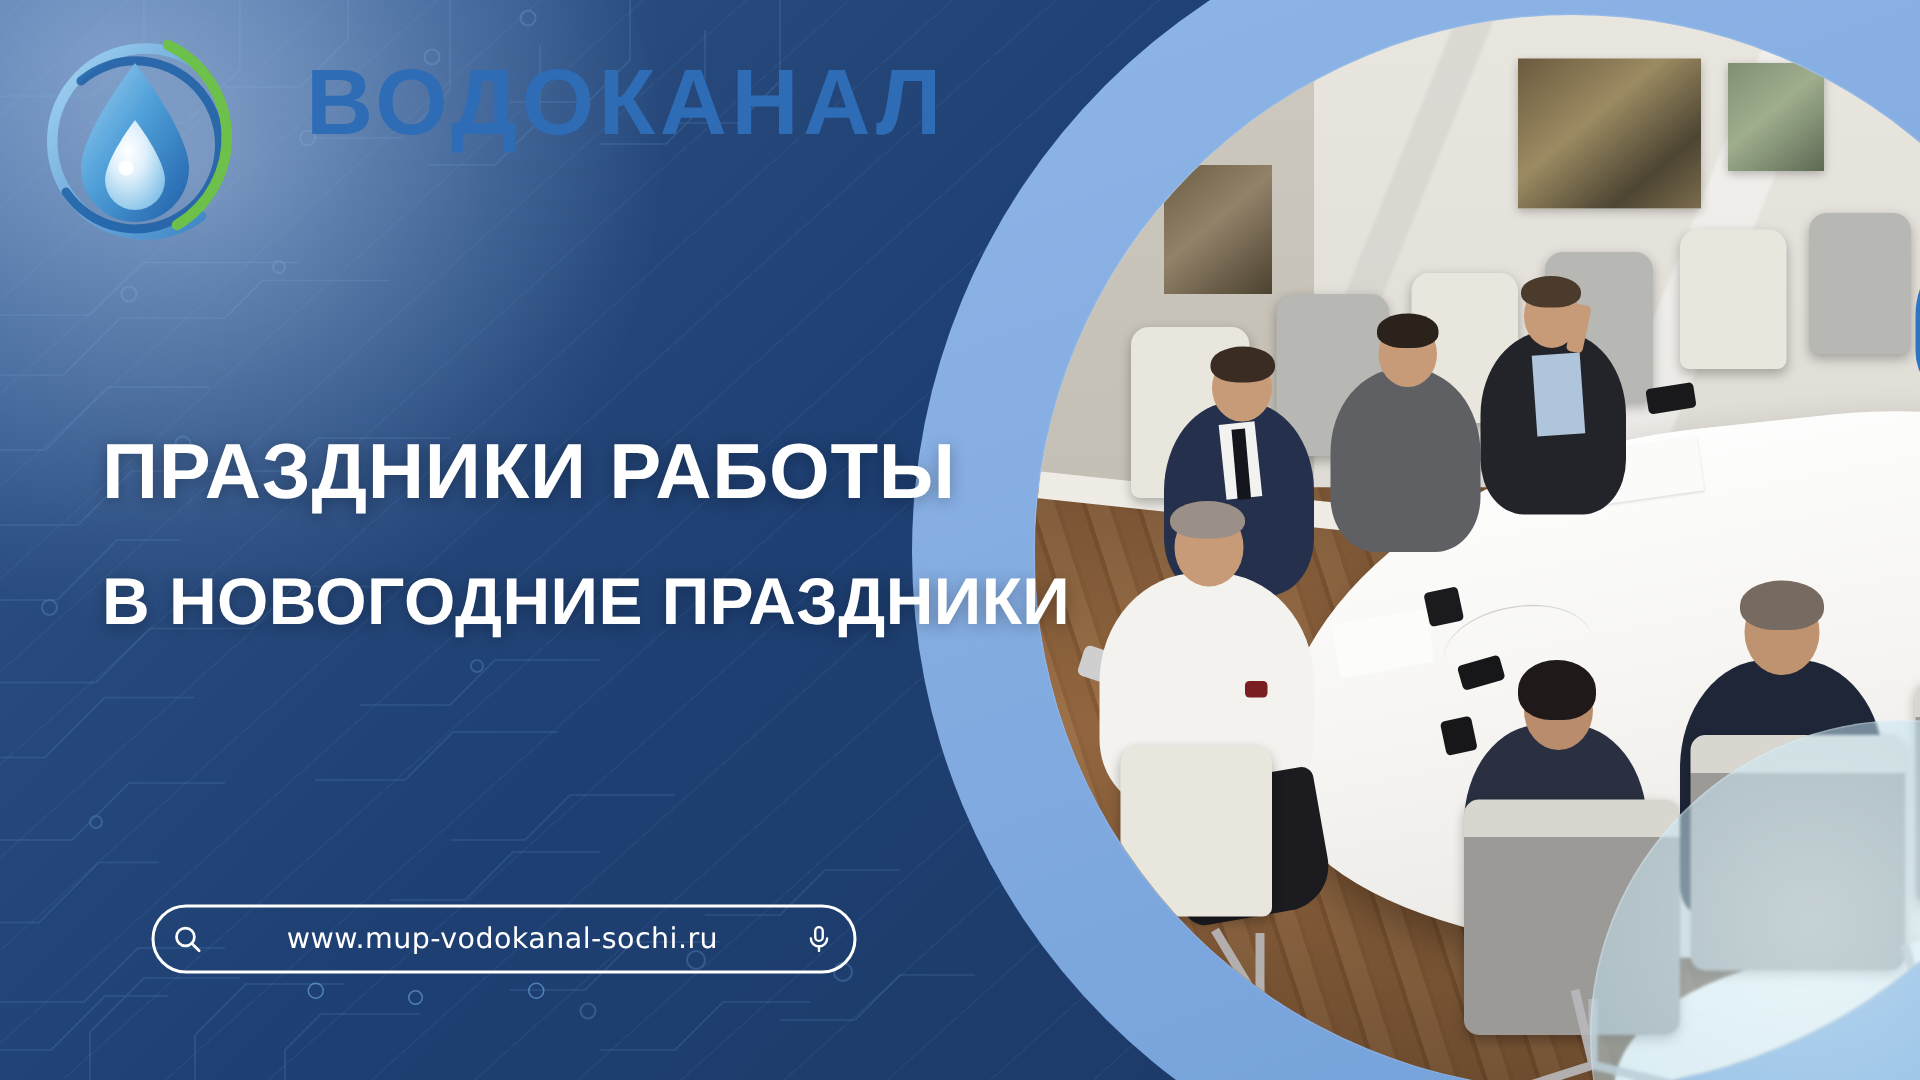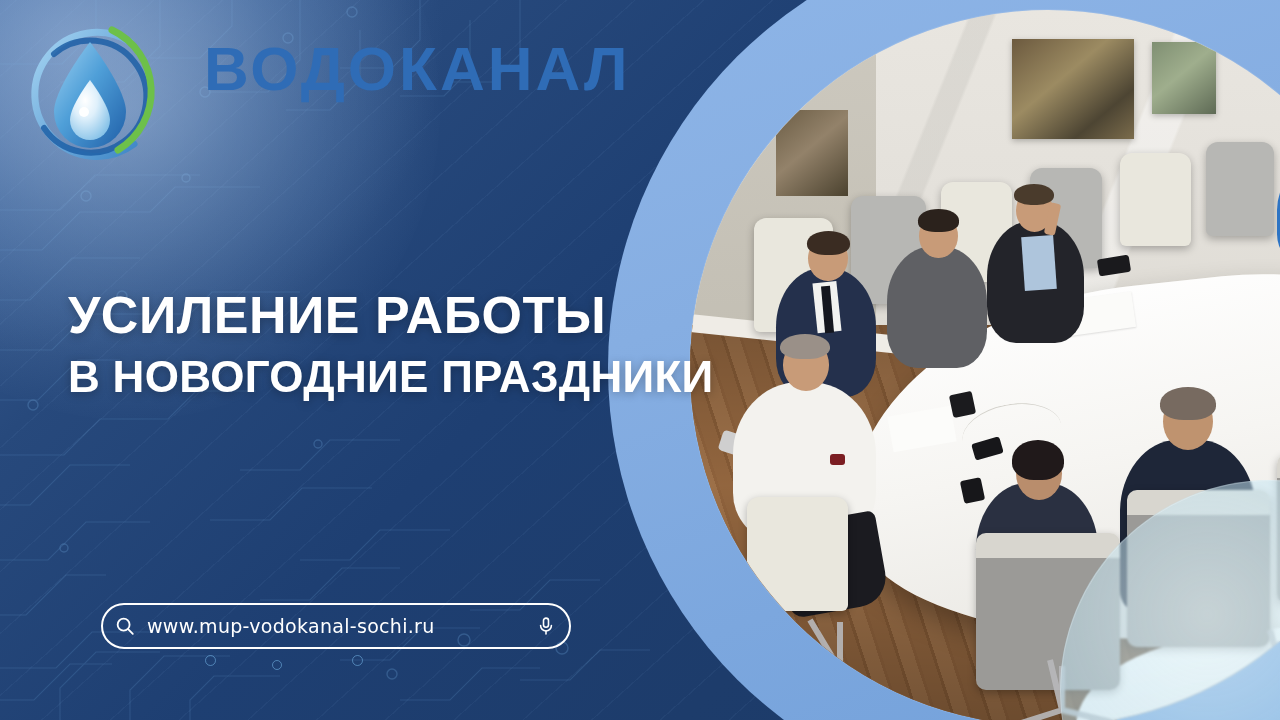--- a/index.html
+++ b/index.html
@@ -117,36 +117,36 @@
   }
 
   
   .headline{position:absolute;left:68px;top:288px;width:640px;}
   .h1{
     font-size:52px;font-weight:700;letter-spacing:.5px;line-height:1.05;
     color:#ffffff;white-space:nowrap;
     text-shadow:0 2px 10px rgba(0,0,0,.28);
   }
   .h2{
-    margin-top:11px;
+    margin-top:36px;
     font-size:44px;font-weight:700;letter-spacing:.3px;line-height:1.05;
     color:#ffffff;white-space:nowrap;
     text-shadow:0 2px 10px rgba(0,0,0,.28);
   }
 
   
   .searchbar{
     position:absolute;left:101px;top:603px;width:470px;height:46px;
     border:2px solid #ffffff;border-radius:999px;
     display:flex;align-items:center;
     box-sizing:border-box;
   }
   .sb-icon{width:44px;display:flex;align-items:center;justify-content:center;flex:0 0 44px;}
   .sb-url{
-    flex:1;text-align:left;color:#ffffff;font-size:19px;letter-spacing:.3px;
+    flex:1;text-align:center;color:#ffffff;font-size:19px;letter-spacing:.3px;
     font-family:"DejaVu Sans", sans-serif;
   }
   .sb-mic{width:46px;display:flex;align-items:center;justify-content:center;flex:0 0 46px;}
   .dot{position:absolute;border:1.5px solid rgba(120,185,235,.55);border-radius:50%;}
 </style>
 </head>
 <body>
 
 <div class="stage">
 
@@ -314,21 +314,21 @@
 
       <path d="M76,62 C76,62 96,88 96,102 A20,20 0 0,1 56,102 C56,88 76,62 76,62 Z" fill="url(#innerG)"></path>
       <circle cx="70" cy="94" r="5" fill="#ffffff" opacity=".95"></circle>
     </svg>
     <div class="logo-text">
       <div class="brand">ВОДОКАНАЛ</div>
     </div>
   </div>
 
   <div class="headline">
-    <div class="h1">УСИЛЕНИЕ РАБОТЫ</div>
+    <div class="h1">ПРАЗДНИКИ РАБОТЫ</div>
     <div class="h2">В НОВОГОДНИЕ ПРАЗДНИКИ</div>
   </div>
 
   <div class="searchbar">
     <span class="sb-icon">
       <svg width="22" height="22" viewBox="0 0 24 24" fill="none" stroke="#ffffff" stroke-width="2" stroke-linecap="round">
         <circle cx="10.5" cy="10.5" r="6.5"></circle>
         <line x1="15.4" y1="15.4" x2="20.5" y2="20.5"></line>
       </svg>
     </span>

